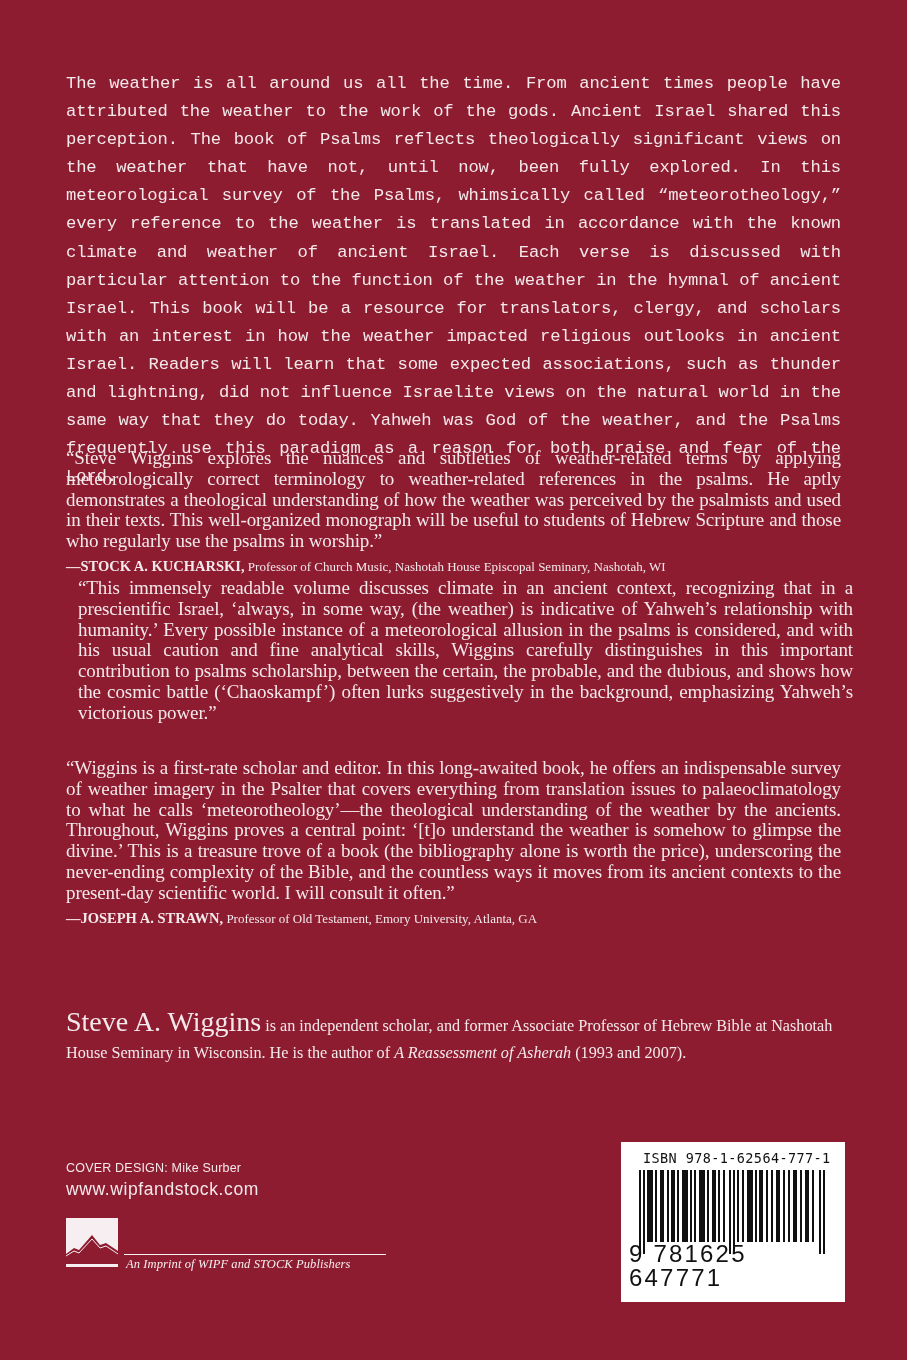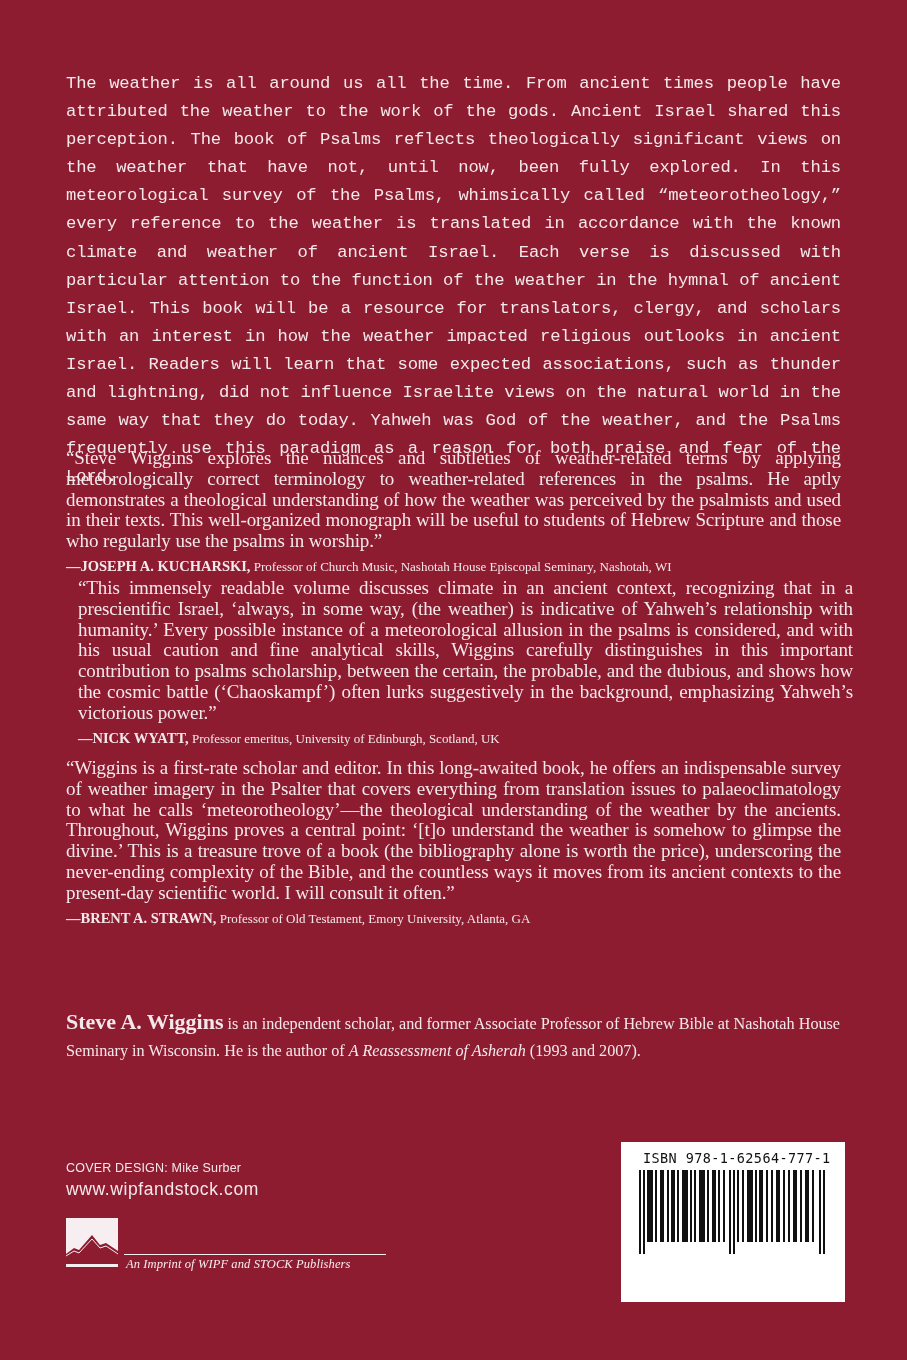--- a/index.html
+++ b/index.html
@@ -62,22 +62,22 @@
   .author-bio {
     position: absolute;
     left: 66px;
     top: 1008px;
     width: 790px;
     font-size: 16.2px;
     line-height: 27px;
     margin: 0;
   }
   .author-bio .author-name {
-    font-weight: bold;
-    font-size: 22px;
+    font-weight: normal;
+    font-size: 28px;
     text-align: center;
   }
   .author-bio .title-italic {
     font-style: italic;
   }
 
   .credits {
     position: absolute;
     left: 66px;
     top: 1160px;
@@ -180,37 +180,33 @@
 <main>
 
   <div class="page">
     <p class="blurb">The weather is all around us all the time. From ancient times people have attributed the weather to the work of the gods. Ancient Israel shared this perception. The book of Psalms reflects theologically significant views on the weather that have not, until now, been fully explored. In this meteorological survey of the Psalms, whimsically called “meteorotheology,” every reference to the weather is translated in accordance with the known climate and weather of ancient Israel. Each verse is discussed with particular attention to the function of the weather in the hymnal of ancient Israel. This book will be a resource for translators, clergy, and scholars with an interest in how the weather impacted religious outlooks in ancient Israel. Readers will learn that some expected associations, such as thunder and lightning, did not influence Israelite views on the natural world in the same way that they do today. Yahweh was God of the weather, and the Psalms frequently use this paradigm as a reason for both praise and fear of the Lord.</p>
   </div>
 
   <section class="endorsements">
     <div class="endorsement e1">
       <p class="quote">“Steve Wiggins explores the nuances and subtleties of weather-related terms by applying meteorologically correct terminology to weather-related references in the psalms. He aptly demonstrates a theological understanding of how the weather was perceived by the psalmists and used in their texts. This well-organized monograph will be useful to students of Hebrew Scripture and those who regularly use the psalms in worship.”</p>
       <div class="attrib">
-        <span class="name">—JOSEPH A. KUCHARSKI,</span>
+        <span class="name">—STOCK A. KUCHARSKI,</span>
         <span>Professor of Church Music, Nashotah House Episcopal Seminary, Nashotah, WI</span>
       </div>
     </div>
 
     <div class="endorsement e2">
       <p class="quote">“This immensely readable volume discusses climate in an ancient context, recognizing that in a prescientific Israel, ‘always, in some way, (the weather) is indicative of Yahweh’s relationship with humanity.’ Every possible instance of a meteorological allusion in the psalms is considered, and with his usual caution and fine analytical skills, Wiggins carefully distinguishes in this important contribution to psalms scholarship, between the certain, the probable, and the dubious, and shows how the cosmic battle (‘Chaoskampf’) often lurks suggestively in the background, emphasizing Yahweh’s victorious power.”</p>
-      <div class="attrib">
-        <span class="name">—NICK WYATT,</span>
-        <span>Professor emeritus, University of Edinburgh, Scotland, UK</span>
-      </div>
     </div>
 
     <div class="endorsement e3">
       <p class="quote">“Wiggins is a first-rate scholar and editor. In this long-awaited book, he offers an indispensable survey of weather imagery in the Psalter that covers everything from translation issues to palaeoclimatology to what he calls ‘meteorotheology’—the theological understanding of the weather by the ancients. Throughout, Wiggins proves a central point: ‘[t]o understand the weather is somehow to glimpse the divine.’ This is a treasure trove of a book (the bibliography alone is worth the price), underscoring the never-ending complexity of the Bible, and the countless ways it moves from its ancient contexts to the present-day scientific world. I will consult it often.”</p>
       <div class="attrib">
-        <span class="name">—BRENT A. STRAWN,</span>
+        <span class="name">—JOSEPH A. STRAWN,</span>
         <span>Professor of Old Testament, Emory University, Atlanta, GA</span>
       </div>
     </div>
   </section>
 
   <p class="author-bio"><span class="author-name">Steve A. Wiggins</span><span> is an independent scholar, and former Associate Professor of Hebrew Bible at Nashotah House Seminary in Wisconsin. He is the author of </span><span class="title-italic">A Reassessment of Asherah</span><span> (1993 and 2007).</span></p>
 
   <div class="credits">
     <div class="cover-design">COVER DESIGN: Mike Surber</div>
     <div class="website">www.wipfandstock.com</div>
@@ -260,15 +256,16 @@
         <rect x="146" y="0" width="2" height="72"></rect>
         <rect x="151" y="0" width="2" height="72"></rect>
         <rect x="156" y="0" width="4" height="72"></rect>
         <rect x="163" y="0" width="2" height="72"></rect>
         <rect x="168" y="0" width="4" height="72"></rect>
         <rect x="175" y="0" width="2" height="72"></rect>
         <rect x="182" y="0" width="2" height="84"></rect>
         <rect x="186" y="0" width="2" height="84"></rect>
       </g>
     </svg>
+    <div class="ean-digits">9 781625 647771</div>
   </div>
 
 </main>
 
 </body></html>

